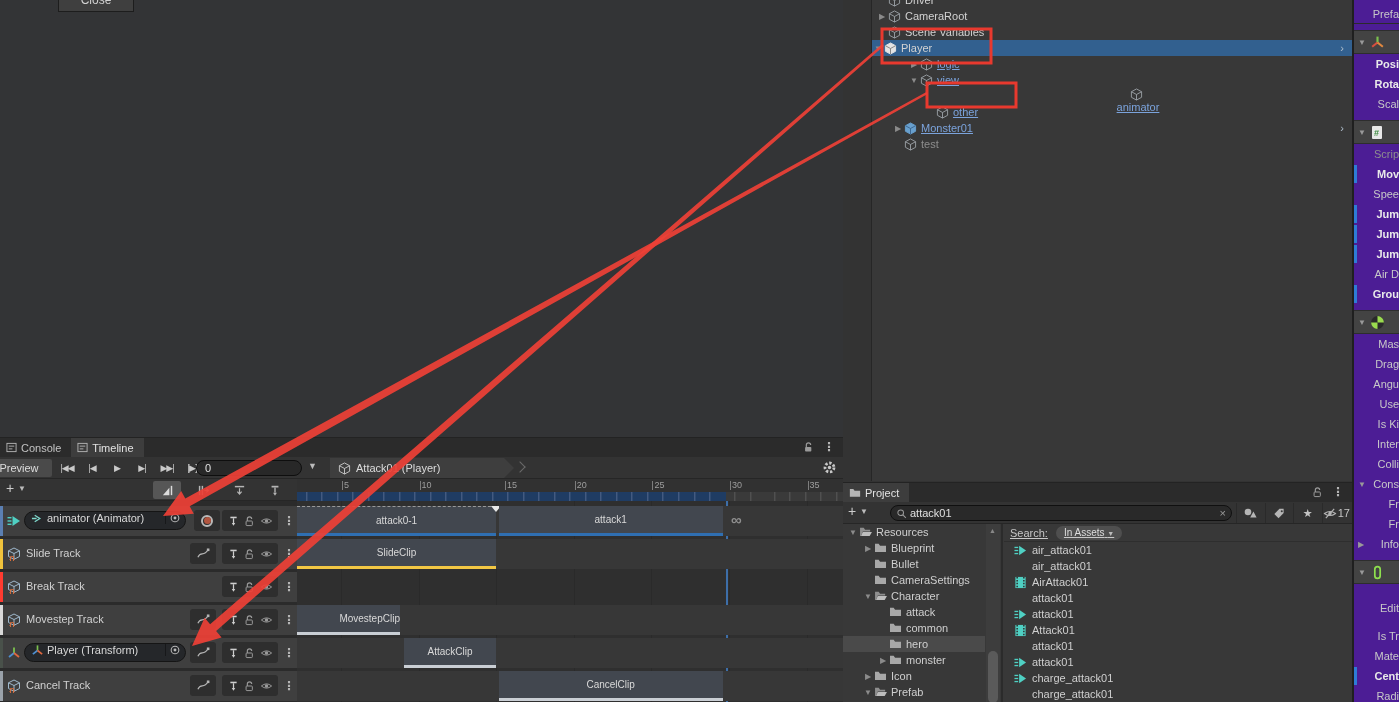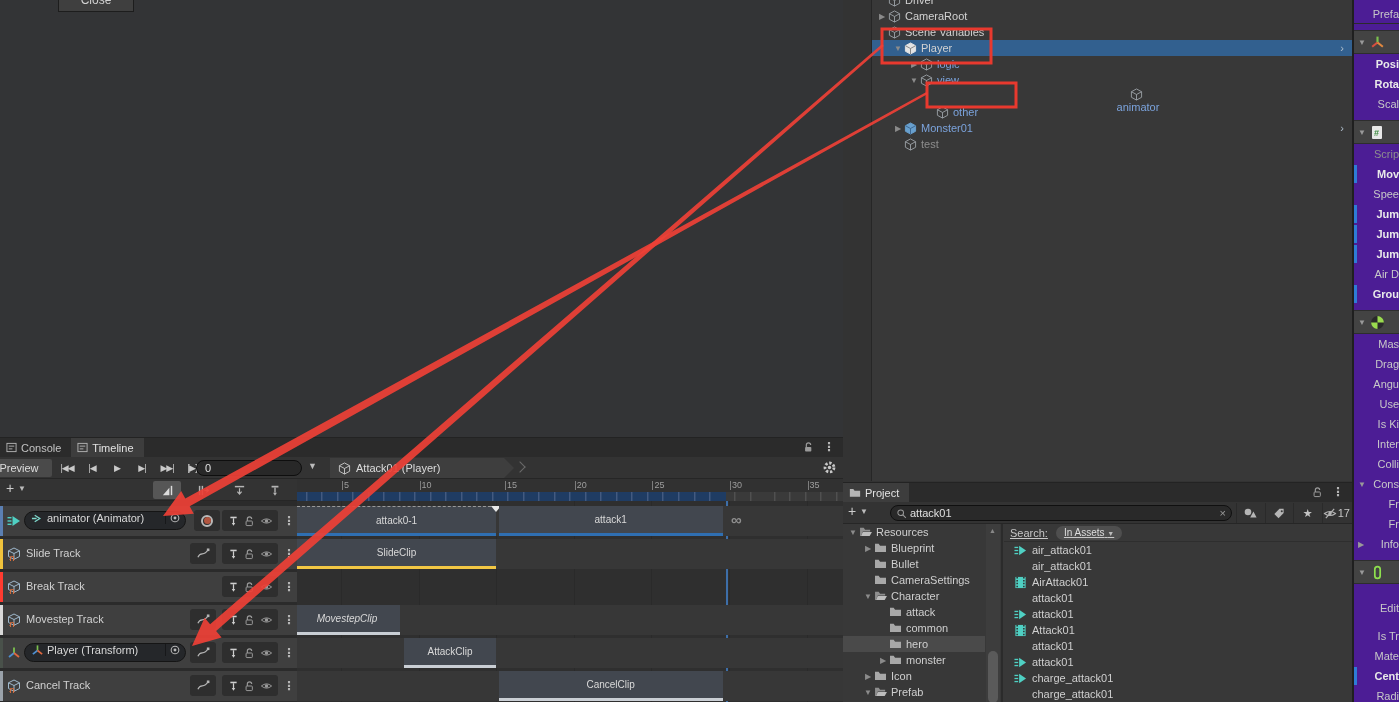--- a/index.html
+++ b/index.html
@@ -88,21 +88,21 @@
 
   
   #track-content { position:absolute; left:297px; top:63px; width:546px; height:202px; background:#2f2f2f; overflow:hidden; }
   .gridline { position:absolute; top:0; width:1px; height:202px; background:#2a2a2a; }
   .endline { position:absolute; top:0; width:2px; height:202px; background:#3d6ea8; }
   .trow { position:absolute; left:0; width:546px; height:30px; background:#373737; }
   .clip { position:absolute; top:0; height:30px; background:#42474f; border-bottom:3px solid #888;
           display:flex; align-items:center; justify-content:center; overflow:hidden; }
   .clip span { color:#d9d9d9; font-size:10px; white-space:nowrap; }
   .clip.dashed { border-top:1px dashed #9a9a9a; }
-  .clip.cutleft { justify-content:center;font-style:italic; }
+  .clip.cutleft { justify-content:flex-end; }
   .clip.cutleft span { margin-left:-3px; }
   .endmarker { position:absolute; top:0; width:0; height:0; border-left:5px solid transparent;
                border-right:5px solid transparent; border-top:6px solid #e8e8e8; }
   .loopmark { position:absolute; color:#8f8f8f; font-size:15px; font-weight:bold; top:5px; }
 
   
   #hier-strip { position:absolute; left:843px; top:0; width:29px; height:481px; background:#333;
                 border-right:1px solid #262626; }
   #hierarchy { position:absolute; left:872px; top:0; width:480px; height:481px; background:#383838; overflow:hidden; }
   #hier-list { margin-top:-8px; }
@@ -111,21 +111,21 @@
   .t-arr { width:12px; font-size:8px; color:#8b8b8b; text-align:center; flex:none; }
   .arrow-open > .t-arr::before { content:"▼"; }
   .arrow-closed > .t-arr::before { content:"▶"; }
   .hi-ico { width:13px; height:13px; margin-right:4px; flex:none; }
   .c-outer, .c-inner { fill:none; stroke:#9aa0a5; stroke-width:1; }
   .icon-cube-white .c-outer { fill:#e4e4e4; stroke:#e4e4e4; }
   .icon-cube-white .c-inner { stroke:#7f7f7f; }
   .icon-cube-blue .c-outer { fill:#68a0ce; stroke:#68a0ce; }
   .icon-cube-blue .c-inner { stroke:#39628c; }
   .hi-row .lbl { color:#d2d2d2; }
-  .hi-row.tone-prefab .lbl { color:#7ba3dc; }
+  .hi-row.tone-prefab .lbl { color:#7ba3dc;text-decoration:underline; }
   .hi-row.tone-muted .lbl { color:#8d8d8d; }
   .chev { position:absolute; right:8px; color:#aebdcc; font-size:11px; }
 
   
   #project { position:absolute; left:843px; top:482px; width:509px; height:220px; background:#383838;
              border-top:1px solid #232323; }
   #proj-toolbar { position:absolute; left:0; top:19px; width:509px; height:22px; background:#333;
                   border-bottom:1px solid #262626; }
   #proj-add { position:absolute; left:5px; top:1px; color:#ccc; font-size:14px; }
   #proj-add .dd { font-size:8px; vertical-align:2px; color:#bbb; }
@@ -619,21 +619,21 @@
         <span class="t-arr"></span>
         <span class="hi-ico">
           <svg width="13" height="13" viewBox="0 0 14 14">
             <path class="c-outer" d="M7 1 L12.5 4 V10 L7 13 L1.5 10 V4 Z"></path>
             <path class="c-inner" d="M1.5 4 L7 7 L12.5 4 M7 7 V13"></path>
           </svg>
         </span>
         <span class="lbl">Scene Variables</span>
 
       </div>
-      <div class="hi-row selected icon-cube-white arrow-open" style="padding-left: 20px;">
+      <div class="hi-row selected icon-cube-white arrow-open" style="">
         <span class="t-arr"></span>
         <span class="hi-ico">
           <svg width="13" height="13" viewBox="0 0 14 14">
             <path class="c-outer" d="M7 1 L12.5 4 V10 L7 13 L1.5 10 V4 Z"></path>
             <path class="c-inner" d="M1.5 4 L7 7 L12.5 4 M7 7 V13"></path>
           </svg>
         </span>
         <span class="lbl">Player</span>
         <span class="chev">›</span>
       </div>

